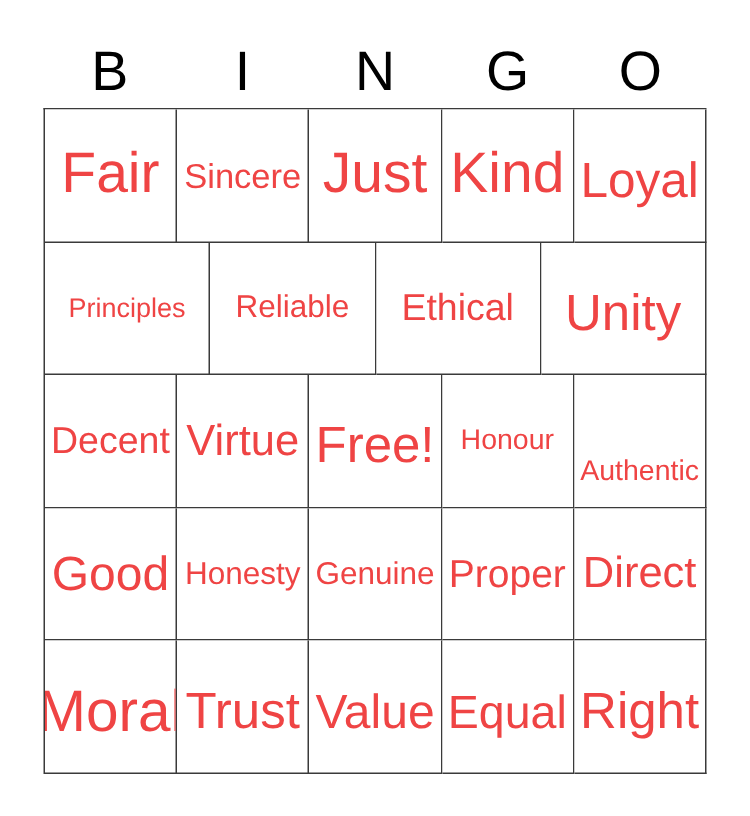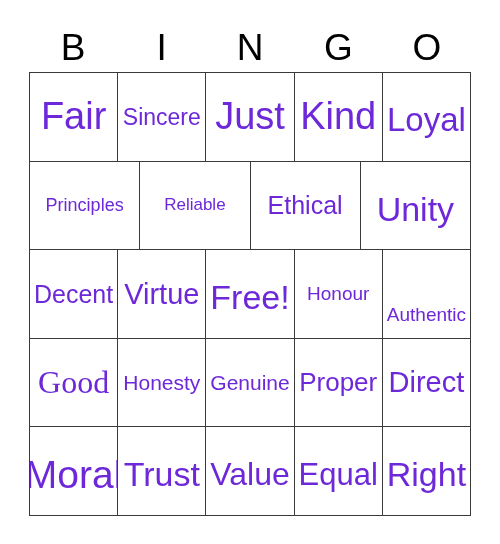--- a/index.html
+++ b/index.html
@@ -60,21 +60,21 @@
     align-items: center;
     justify-content: center;
     overflow: hidden;
     background: #ffffff;
   }
   .cell-text {
     display: block;
     text-align: right;
     line-height: 1.05;
     white-space: nowrap;
-    color: #6d28d9;
+    color: #ef4444;
     font-weight: 400;
   }
 
   
   .len-4 { font-size: 38px; }
   .len-5 { font-size: 34px; margin-top: 8px; }
   .len-6 { font-size: 29px; }
   .len-7 { font-size: 25px; }
   .len-8 { font-size: 22px; }
   .len-9 { font-size: 20px; }
@@ -111,21 +111,21 @@
       <div class="cell">
           <span class="cell-text len-5" style="font-size: 33px;">Loyal</span>
         </div>
     </div>
 
     <div class="grid-row">
       <div class="cell">
           <span class="cell-text len-10" style="font-size: 18px;">Principles</span>
         </div>
       <div class="cell">
-          <span class="cell-text len-8" style="font-size: 17px;">Reliable</span>
+          <span class="cell-text len-8" style="font-size: 21px;">Reliable</span>
         </div>
       <div class="cell">
           <span class="cell-text len-7">Ethical</span>
         </div>
       <div class="cell">
           <span class="cell-text len-5">Unity</span>
         </div>
     </div>
 
     <div class="grid-row">
@@ -141,21 +141,21 @@
       <div class="cell">
           <span class="cell-text len-6" style="font-size: 19px;">Honour</span>
         </div>
       <div class="cell">
           <span class="cell-text len-9" style="font-size: 19px; margin-top: 42px;">Authentic</span>
         </div>
     </div>
 
     <div class="grid-row">
       <div class="cell">
-          <span class="cell-text len-4" style="font-size: 32px; font-family: Liberation Serif, serif;">Good</span>
+          <span class="cell-text len-4" style="font-size: 32px;">Good</span>
         </div>
       <div class="cell">
           <span class="cell-text len-7" style="font-size: 21px;">Honesty</span>
         </div>
       <div class="cell">
           <span class="cell-text len-7" style="font-size: 21px;">Genuine</span>
         </div>
       <div class="cell">
           <span class="cell-text len-6" style="font-size: 26px;">Proper</span>
         </div>

